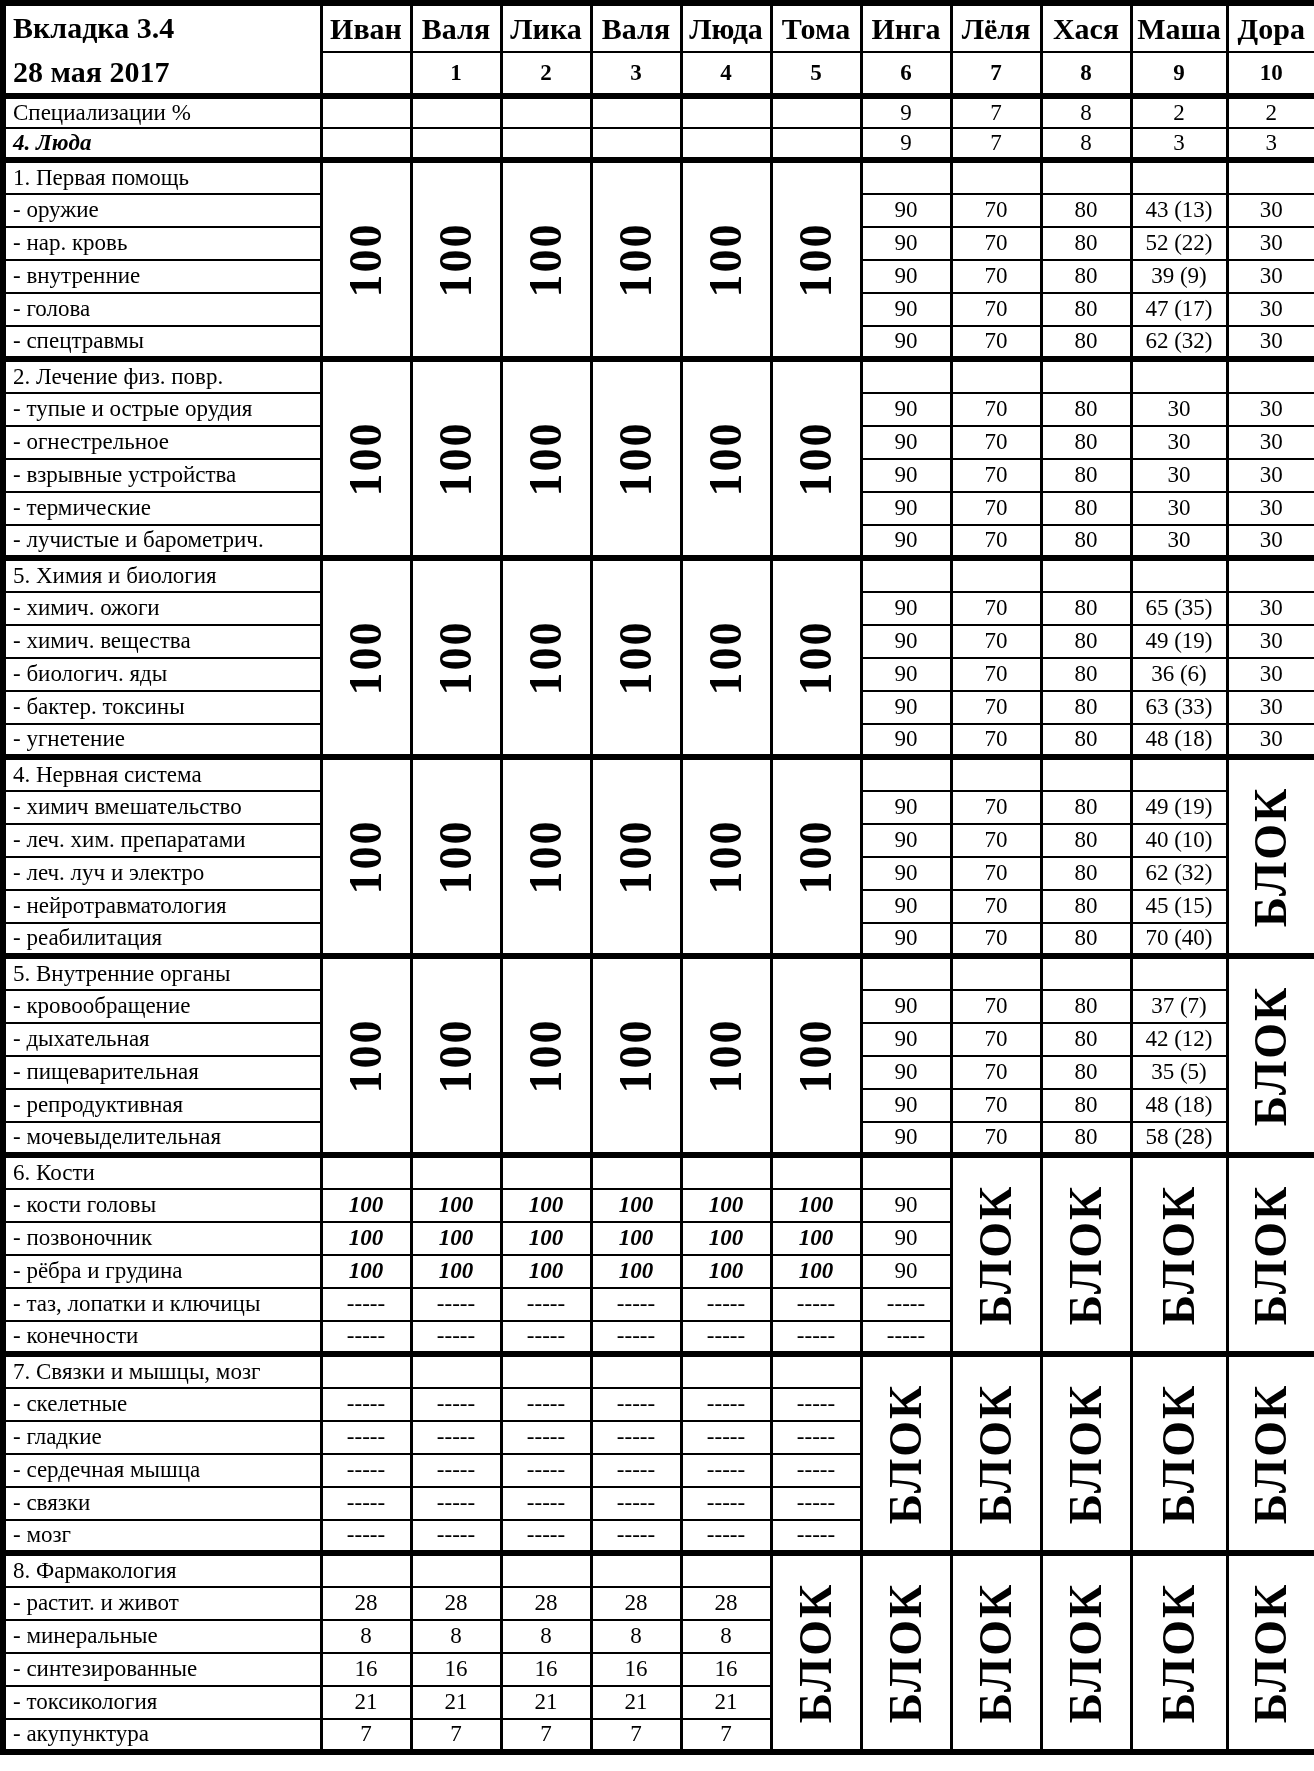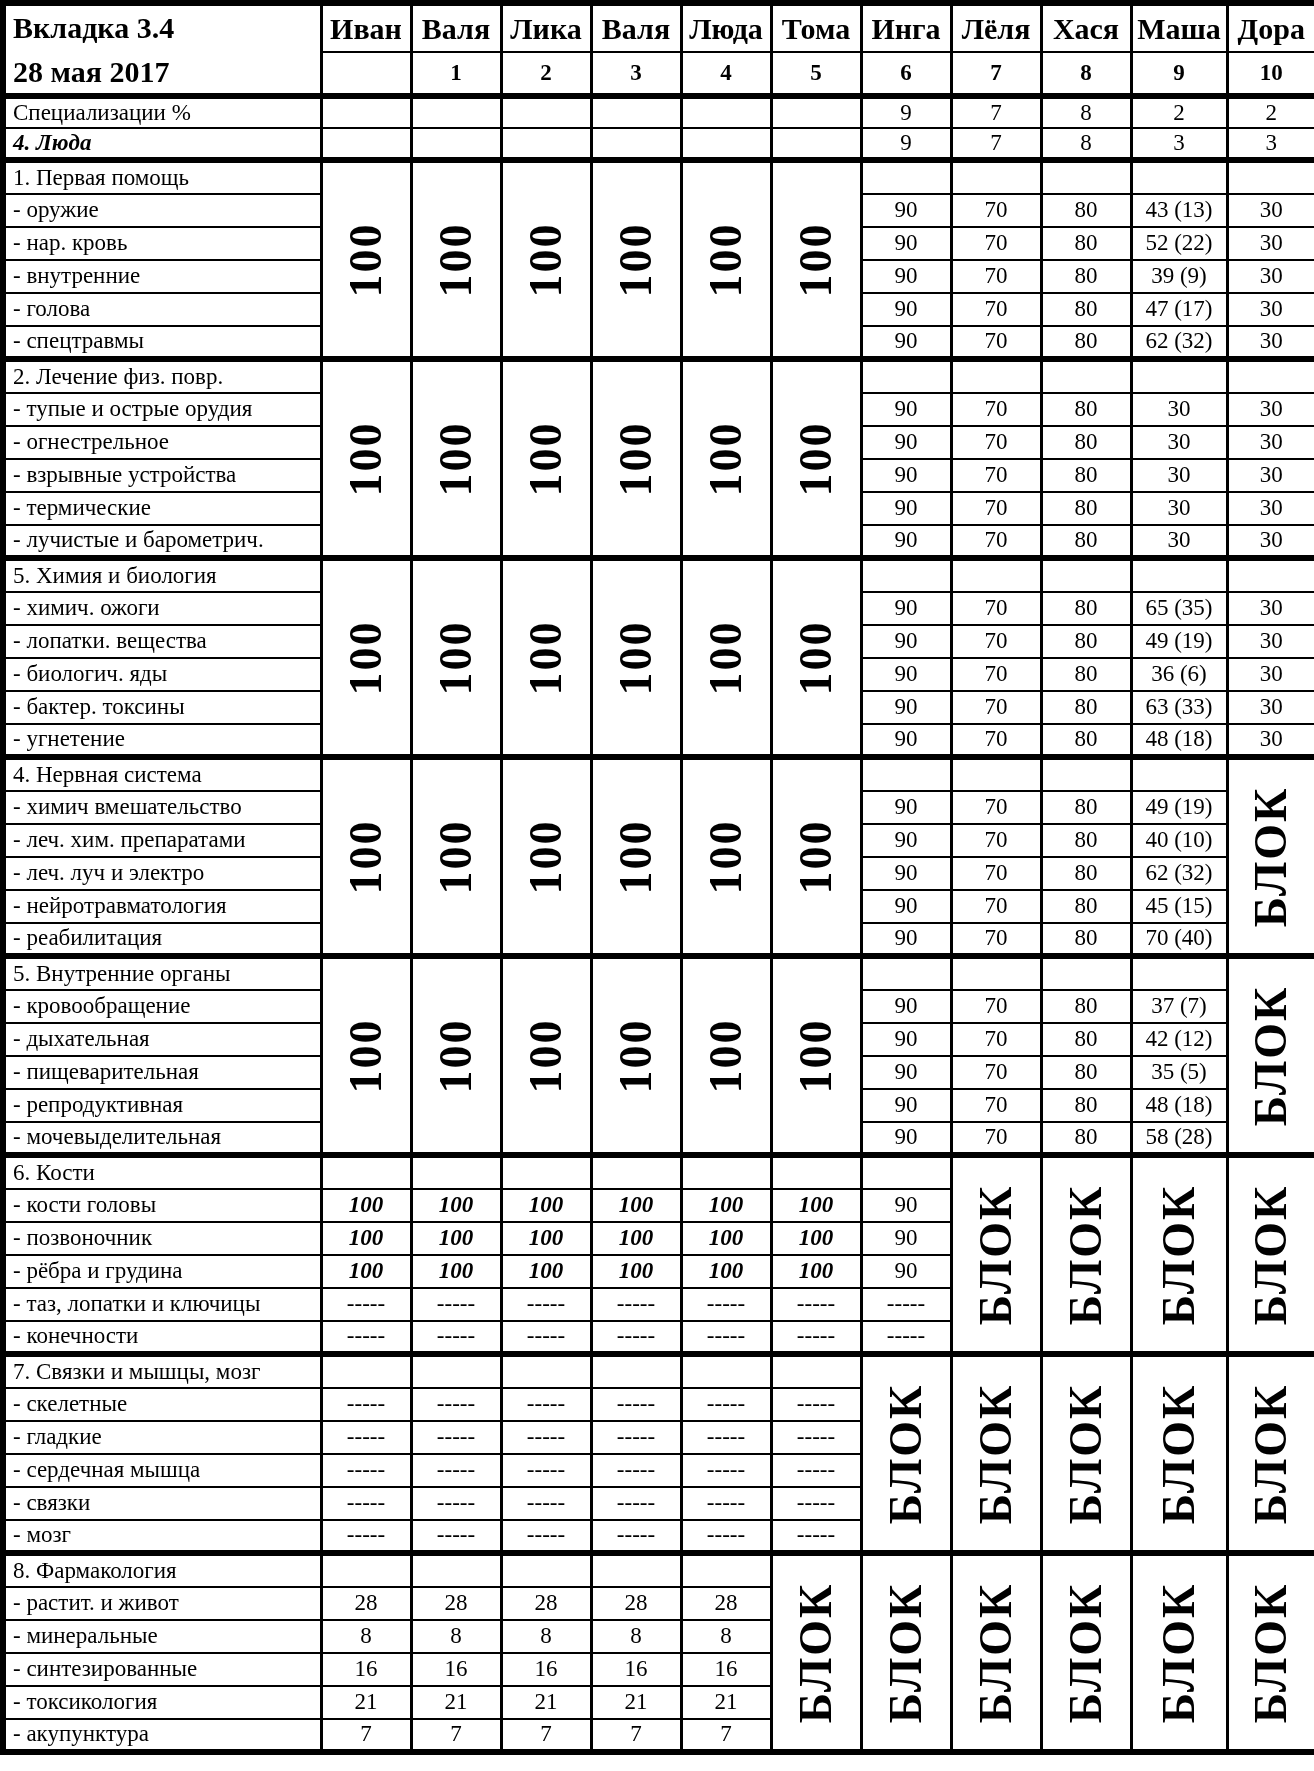--- a/index.html
+++ b/index.html
@@ -282,21 +282,21 @@
       </tr>
       <tr class="sub">
         <td class="lbl">- химич. ожоги</td>
         <td>90</td>
         <td>70</td>
         <td>80</td>
         <td>65 (35)</td>
         <td>30</td>
       </tr>
       <tr class="sub">
-        <td class="lbl">- лопатки. вещества</td>
+        <td class="lbl">- химич. вещества</td>
         <td>90</td>
         <td>70</td>
         <td>80</td>
         <td>49 (19)</td>
         <td>30</td>
       </tr>
       <tr class="sub">
         <td class="lbl">- биологич. яды</td>
         <td>90</td>
         <td>70</td>

